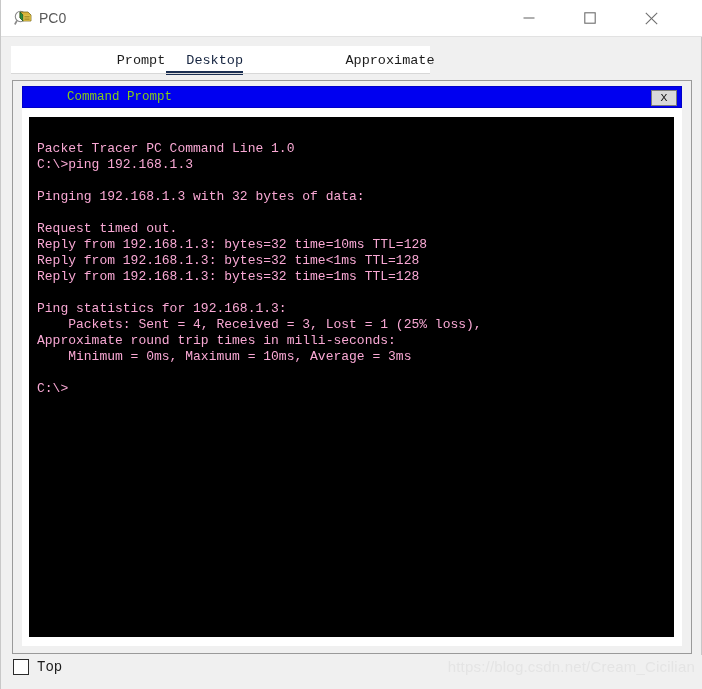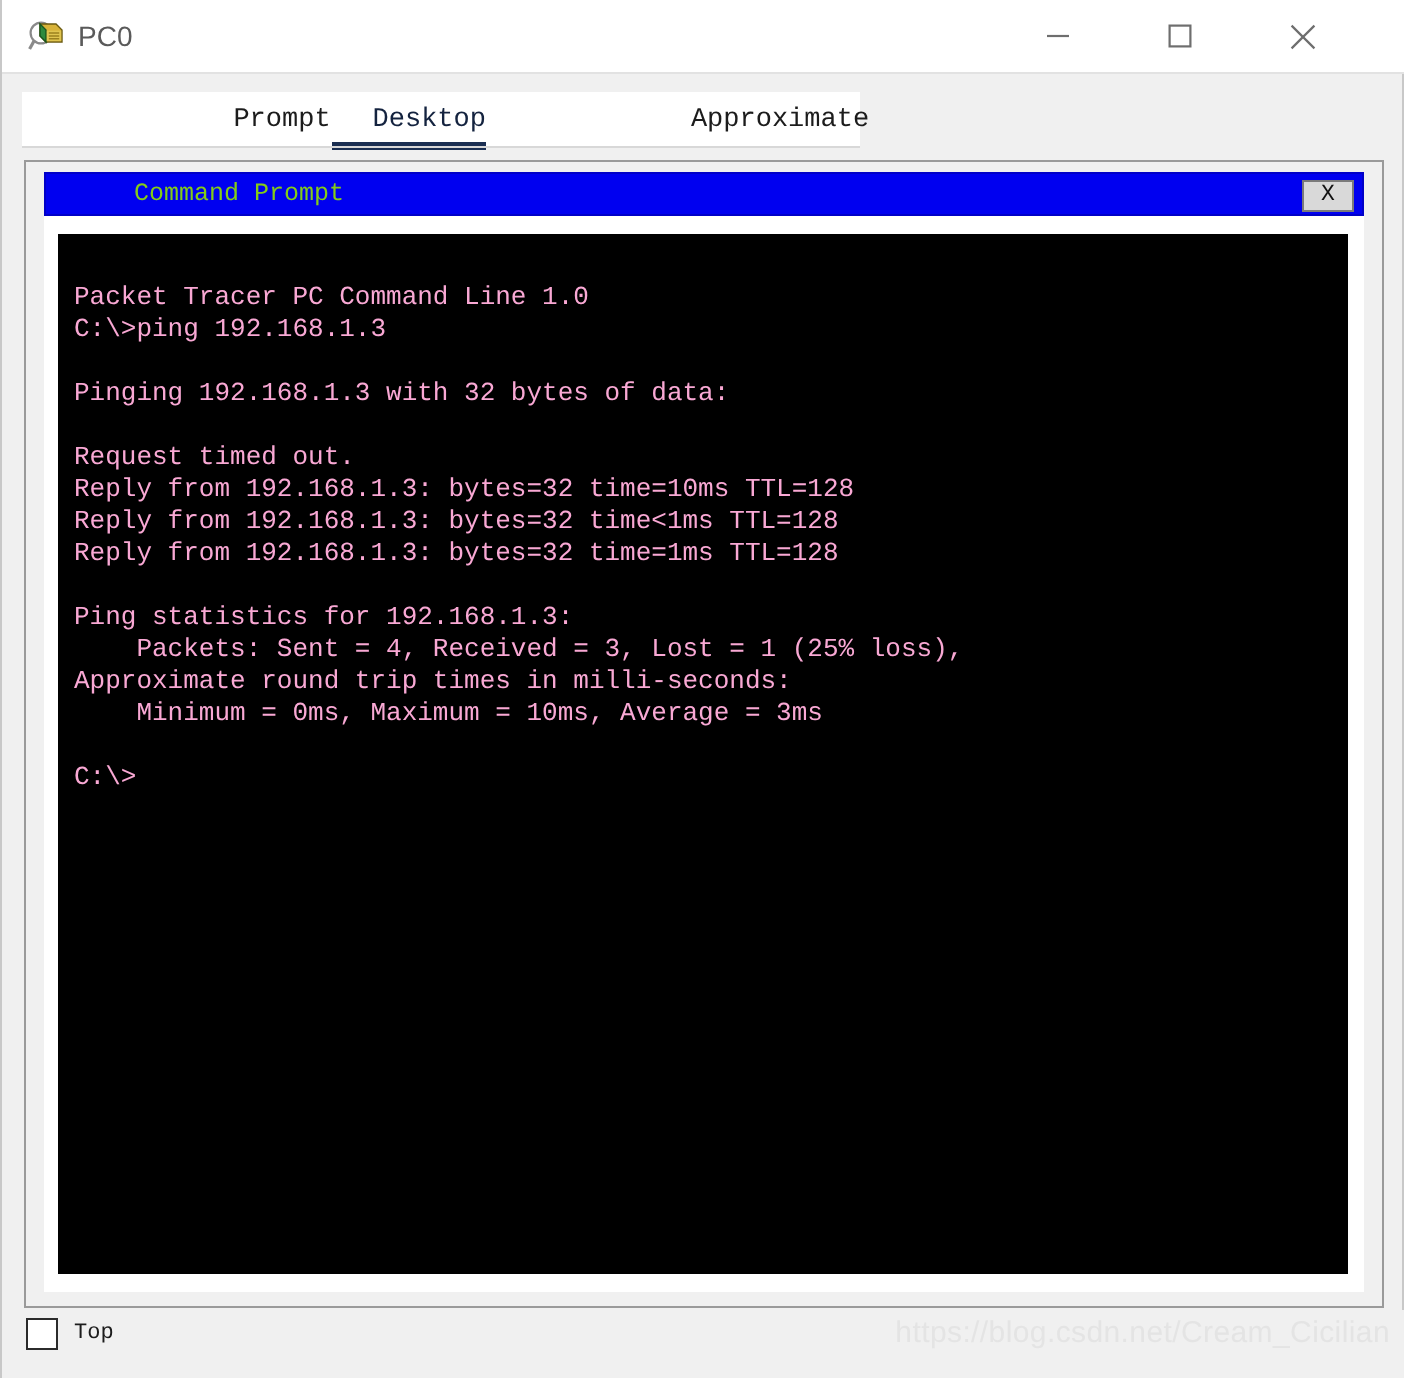--- a/index.html
+++ b/index.html
@@ -220,21 +220,21 @@
     border: 1px solid #2b2b2b;
     box-sizing: border-box;
     padding: 0;
     cursor: default;
   }
   #top-label {
     position: absolute;
     left: 36px;
     top: 4px;
     font-family: "Liberation Mono", monospace;
-    font-size: 11px;
+    font-size: 14px;
     color: #1c1c1c;
     line-height: 16px;
     white-space: nowrap;
   }
   #watermark {
     position: absolute;
     right: 8px;
     top: 3px;
     font-family: "Liberation Sans", sans-serif;
     font-size: 15px;

